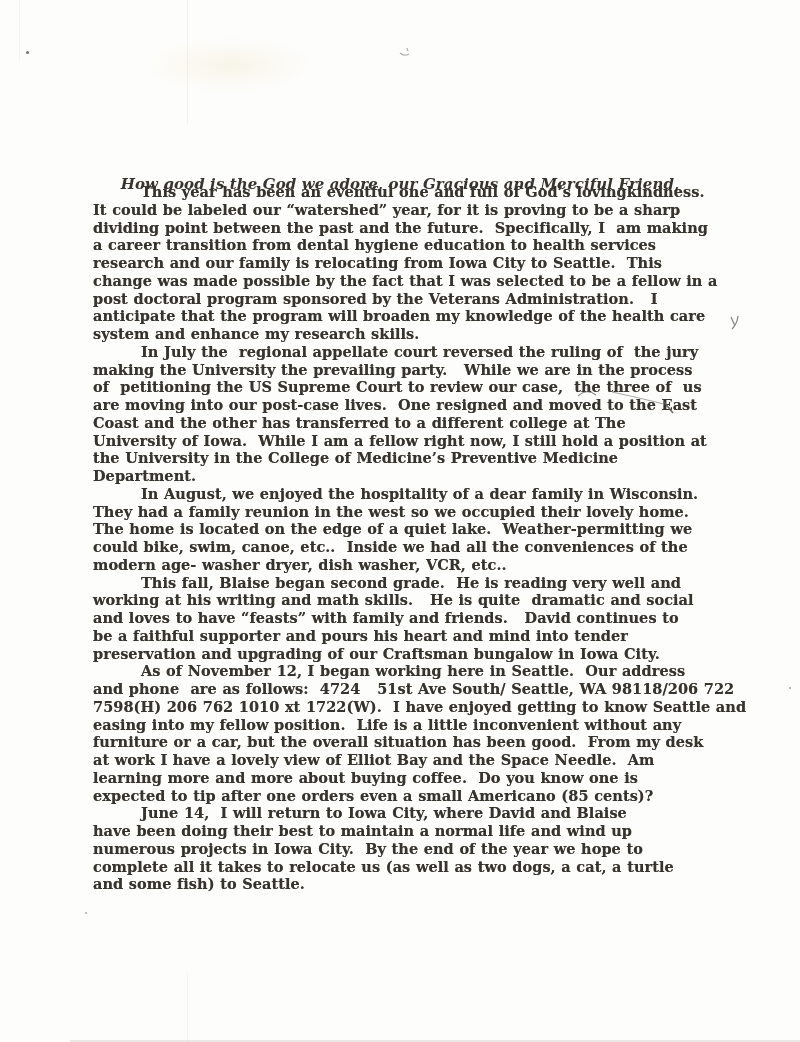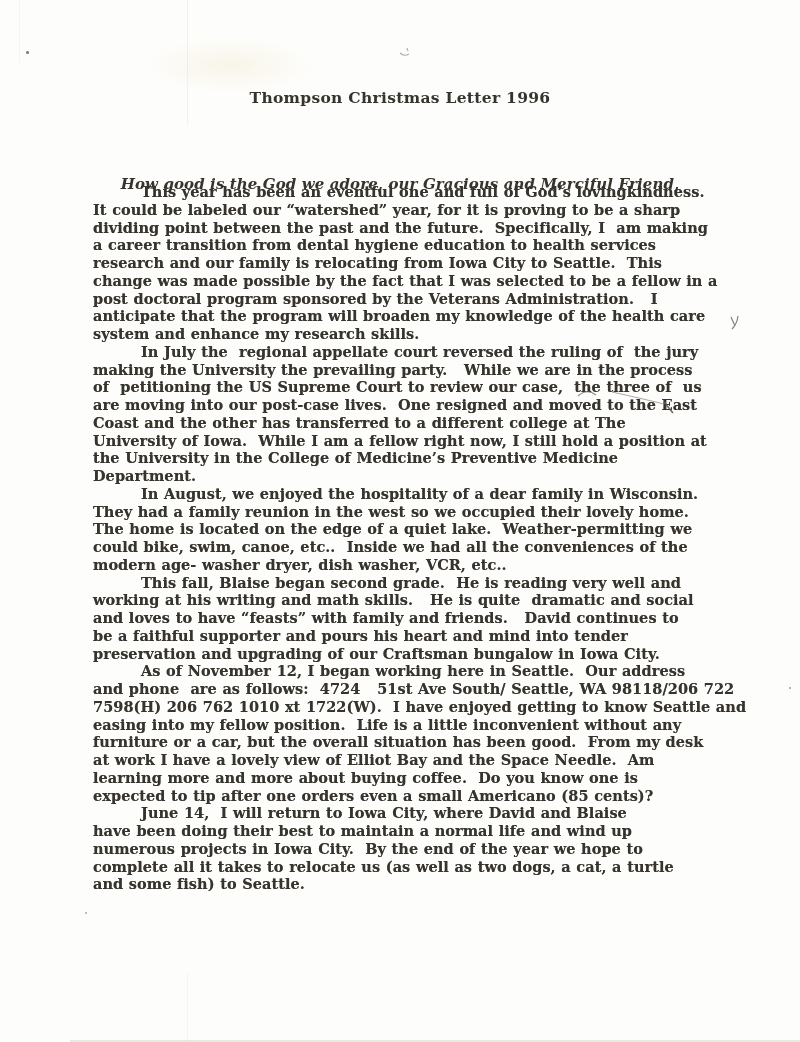--- a/index.html
+++ b/index.html
@@ -90,21 +90,20 @@
     left: 0;
     top: 0;
     pointer-events: none;
   }
 </style>
 </head>
 <body>
 
 <div class="paper">
 
-  <div class="doc-title">Thompson Christmas Letter 1996</div>
 
   <div class="epigraph">
     <div>How good is the God we adore, our Gracious and Merciful Friend,</div>
   </div>
 
   <div class="letter-body">
 
   <p class="para">This year has been an eventful one and full of God’s lovingkindness.
 It could be labeled our “watershed” year, for it is proving to be a sharp
 dividing point between the past and the future.  Specifically, I  am making

